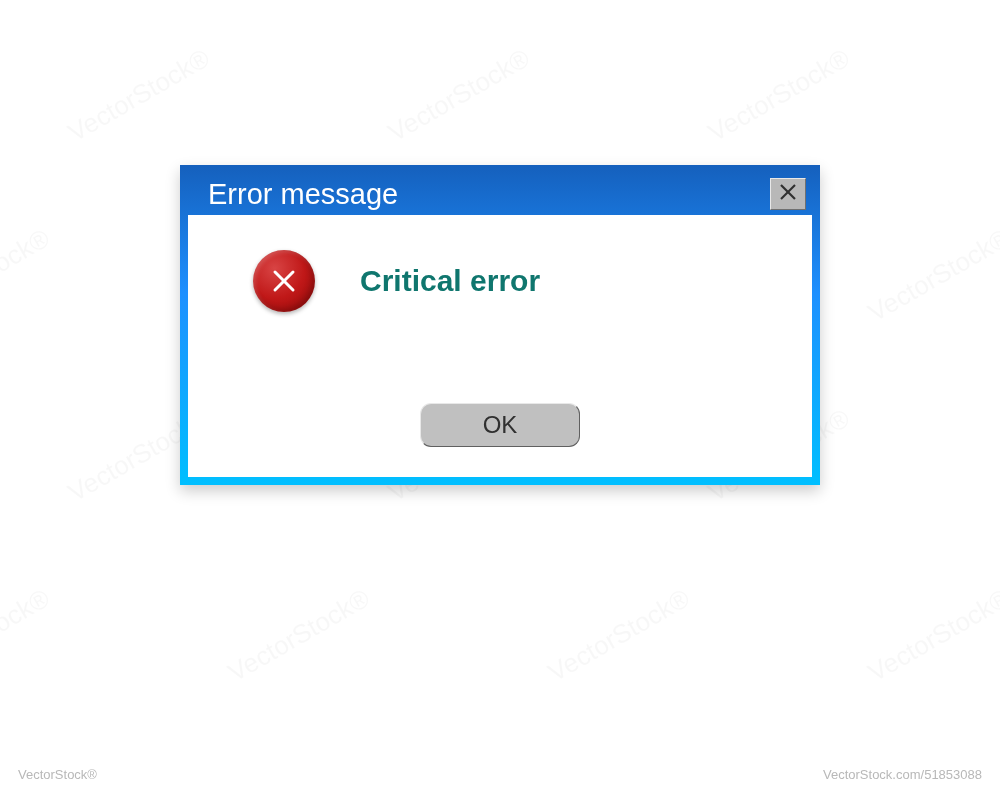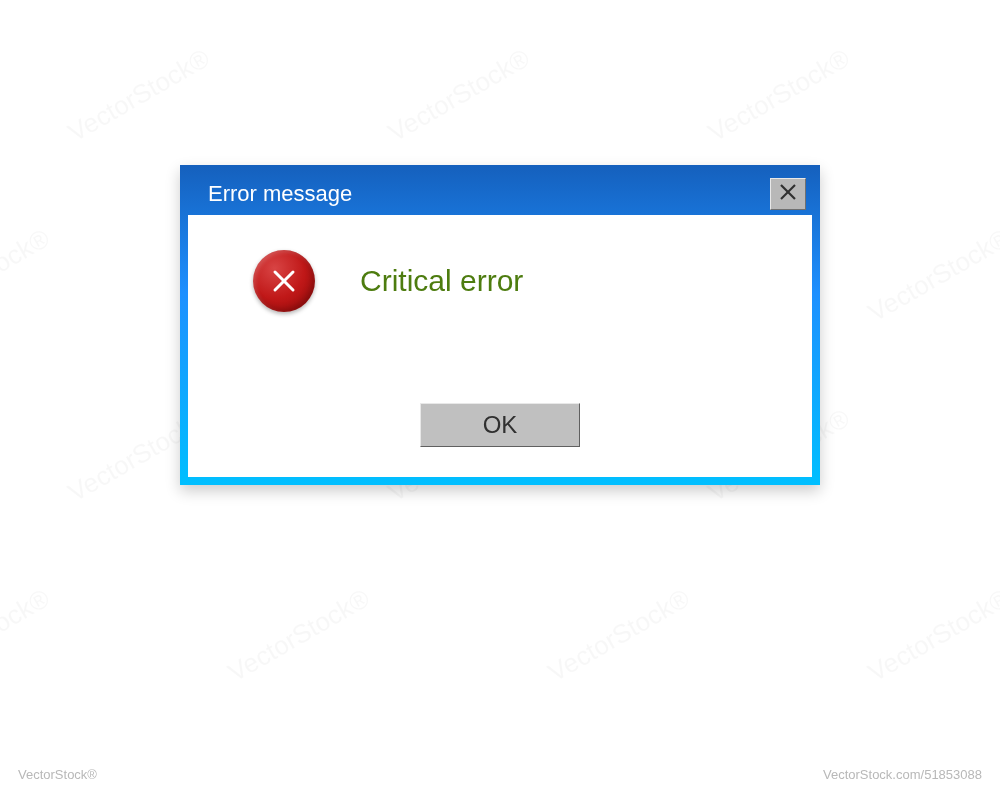--- a/index.html
+++ b/index.html
@@ -34,21 +34,21 @@
     .titlebar {
       height: 42px;
       display: flex;
       align-items: center;
       justify-content: space-between;
       padding: 0 6px 0 20px;
     }
     
     .titlebar-title {
       color: white;
-      font-size: 22px;
+      font-size: 29px;
       font-weight: normal;
     }
     
     .close-button {
       width: 36px;
       height: 32px;
       background: #b8b8b8;
       border-top: 1px solid #e8e8e8;
       border-left: 1px solid #e8e8e8;
       border-right: 1px solid #707070;
@@ -89,22 +89,22 @@
       position: relative;
     }
     
     .error-icon svg {
       width: 28px;
       height: 28px;
     }
     
     .message-text {
       font-size: 30px;
-      color: #4d7c0f;
-      font-weight: normal;
+      color: #0f766e;
+      font-weight: bold;
     }
     
     .button-row {
       position: absolute;
       bottom: 30px;
       left: 0;
       right: 0;
       display: flex;
       justify-content: center;
     }
@@ -117,20 +117,21 @@
       border-left: 1px solid #e8e8e8;
       border-right: 1px solid #606060;
       border-bottom: 1px solid #606060;
       font-size: 24px;
       color: #303030;
       display: flex;
       align-items: center;
       justify-content: center;
       cursor: pointer;
       font-family: Arial, sans-serif;
+      border-radius: 11px;
     }
     
     .watermark-bottom {
       position: absolute;
       bottom: 12px;
       left: 0;
       right: 0;
       display: flex;
       justify-content: space-between;
       padding: 0 18px;

